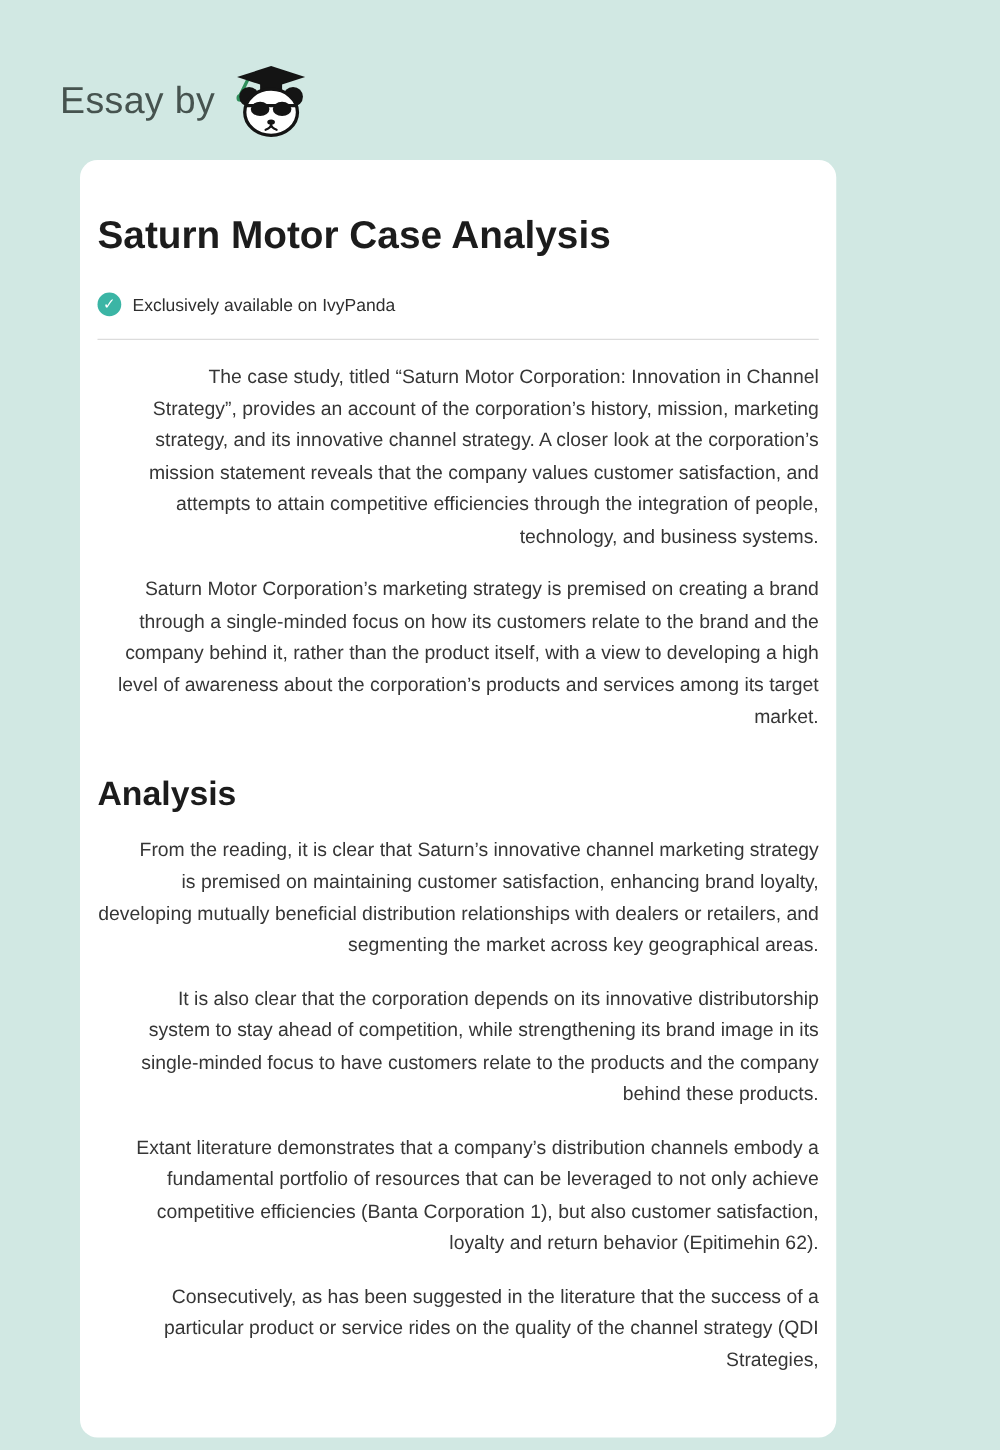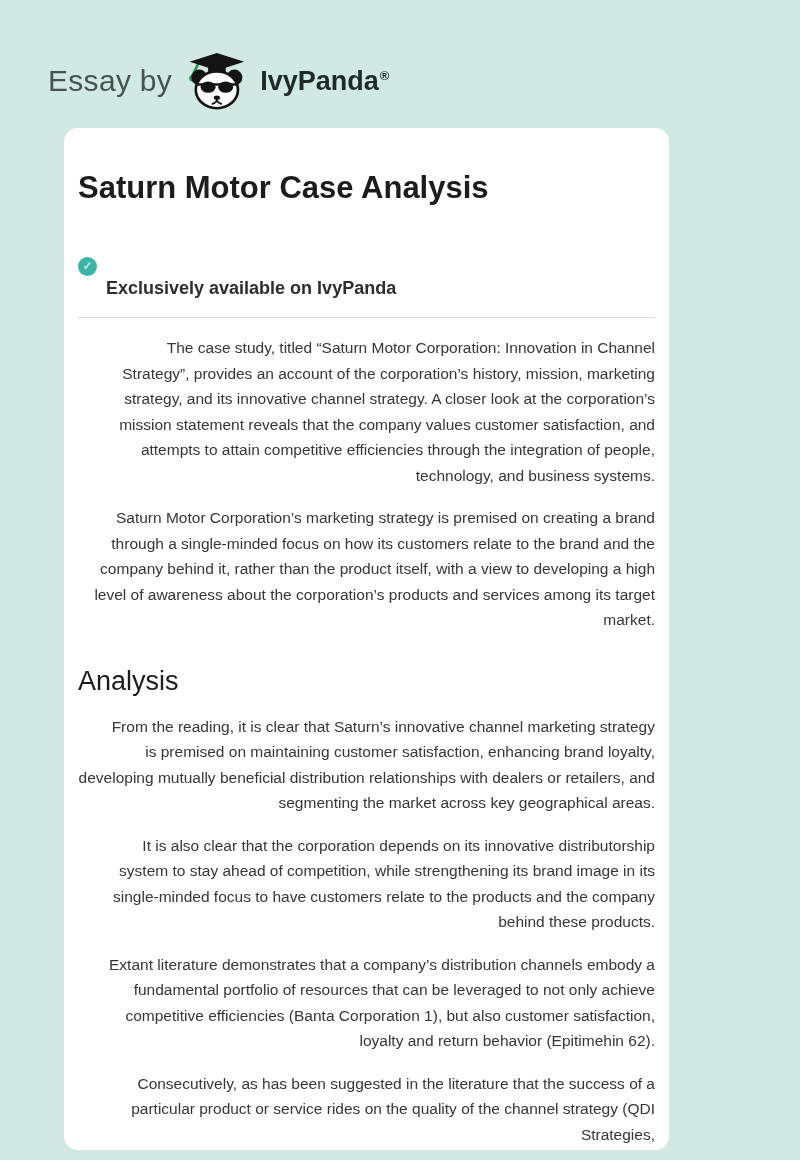--- a/index.html
+++ b/index.html
@@ -68,41 +68,40 @@
     height: 19px;
     border-radius: 50%;
     background: #3bb5a5;
     color: #fff;
     font-size: 12px;
     line-height: 19px;
     text-align: center;
     flex: 0 0 auto;
   }
   .availability-text {
-    font-size: 18px;
-    font-weight: 700;
+    font-size: 14px;
+    font-weight: 400;
     color: #2e2e2e;
-    margin-top: 44px;
   }
   .divider {
     border: none;
     border-top: 1px solid #dcdcdc;
     margin-bottom: 6px;
   }
   .para {
     font-size: 15.5px;
     line-height: 25.5px;
     color: #363636;
     text-indent: 29px;
     margin-top: 17px;
     text-align: right;
   }
   .section-heading {
     font-size: 27px;
-    font-weight: 400;
+    font-weight: 700;
     color: #1c1c1c;
     margin: 33px 0 6px 0;
   }
 </style>
 </head>
 <body>
 
 <div class="page">
 
   <header class="header">
@@ -124,24 +123,20 @@
 
         <path d="M15 37 h44" stroke="#141414" stroke-width="3"></path>
         <ellipse cx="27" cy="40" rx="8.5" ry="6.5" fill="#141414"></ellipse>
         <ellipse cx="47" cy="40" rx="8.5" ry="6.5" fill="#141414"></ellipse>
 
         <ellipse cx="37" cy="52" rx="3.5" ry="2.5" fill="#141414"></ellipse>
         <path d="M37 54 c0 3 -2 4 -5 5 M37 54 c0 3 2 4 5 5" stroke="#141414" stroke-width="2" fill="none" stroke-linecap="round"></path>
       </svg>
     </span>
 
-    <span class="brand">
-      <span>IvyPanda</span>
-        <sup>®</sup>
-    </span>
   </header>
 
   <main class="card">
 
     <h1 class="essay-title">Saturn Motor Case Analysis</h1>
 
     <div class="availability">
       <span class="check">✓</span>
       <span class="availability-text">Exclusively available on IvyPanda</span>
     </div>

